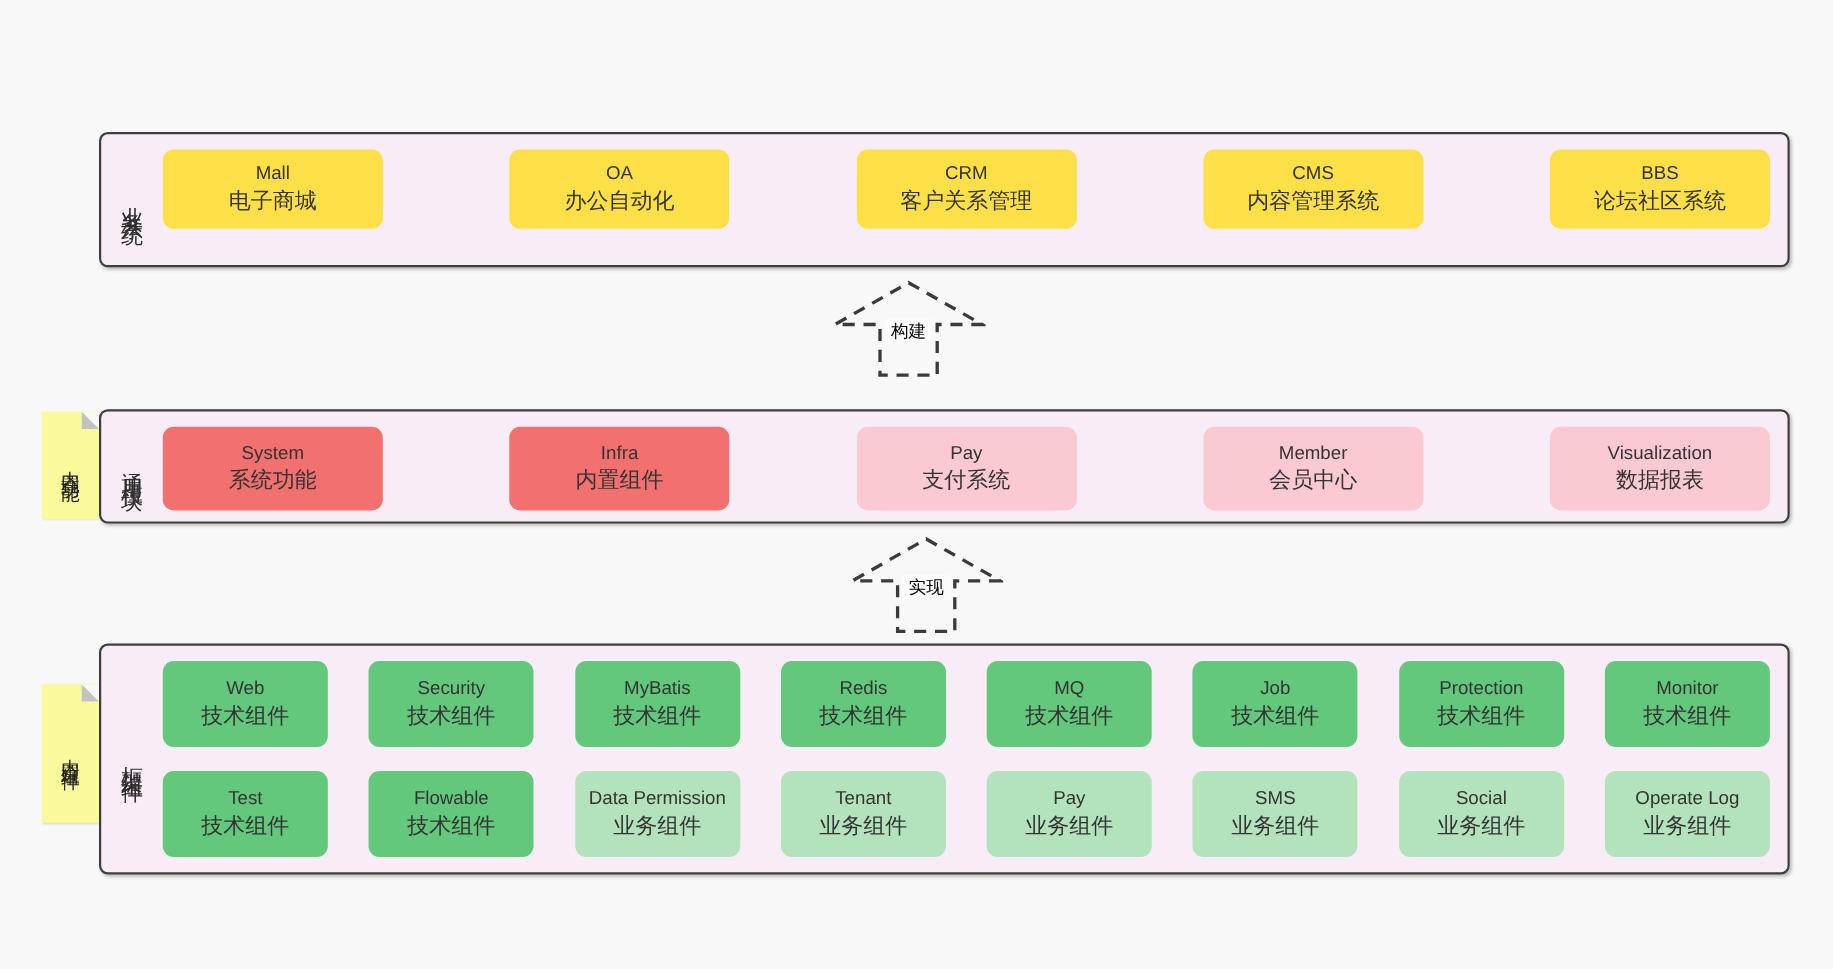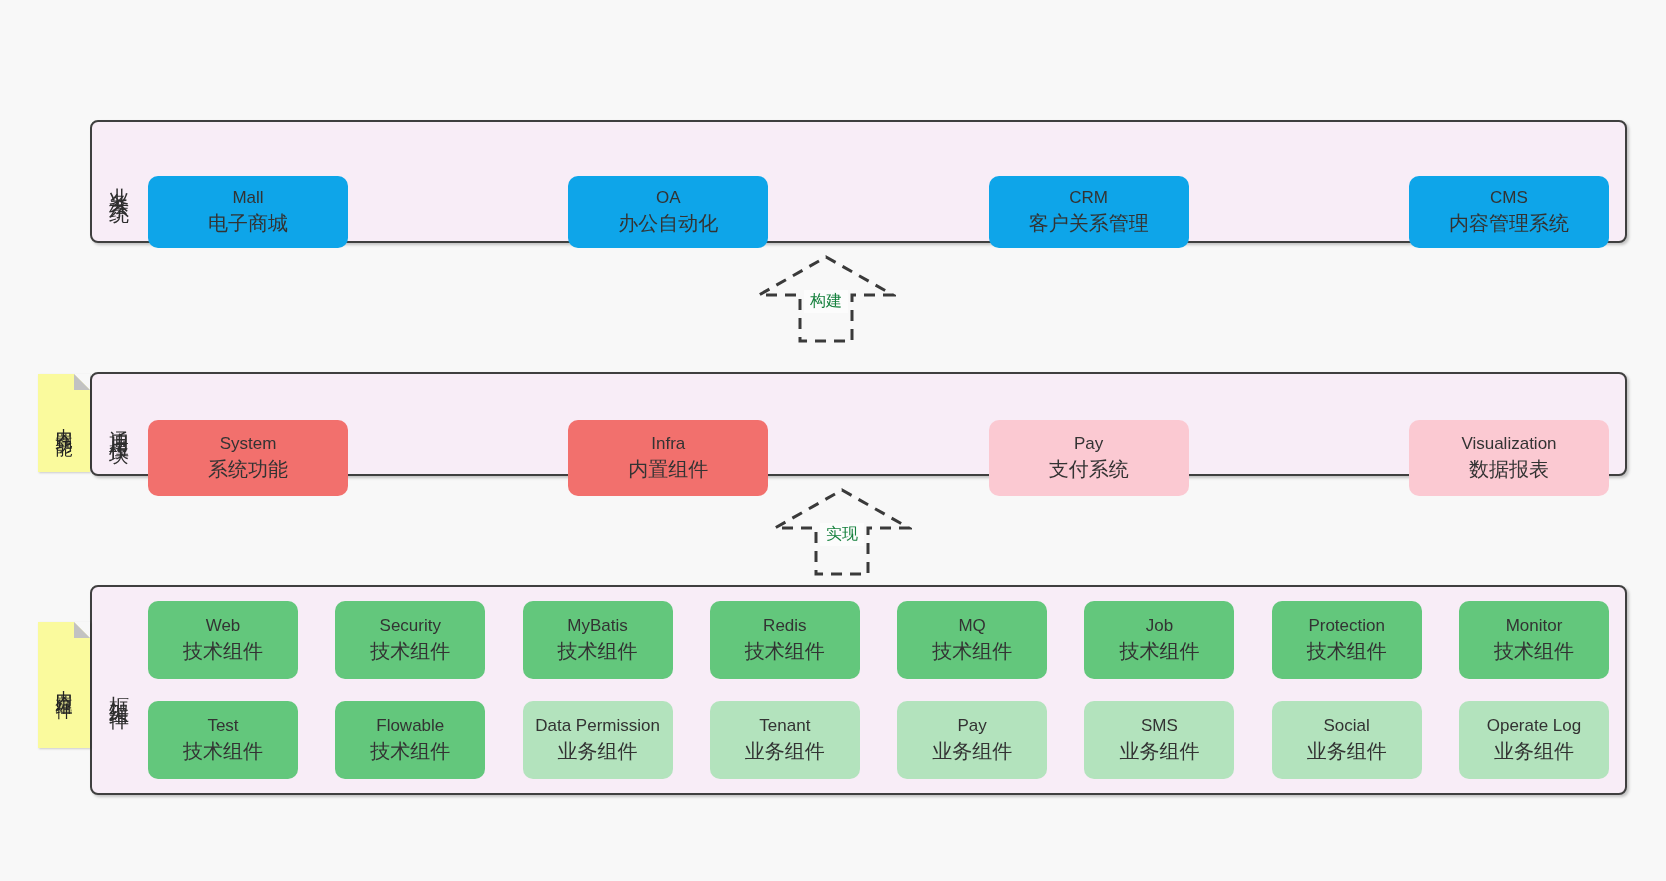--- a/index.html
+++ b/index.html
@@ -23,33 +23,33 @@
   .content{flex:1;display:flex;flex-direction:column;justify-content:space-between;padding:14px 16px 14px 0;box-sizing:border-box;}
   .row{display:flex;justify-content:space-between;align-items:center;}
   
   .box{
     border-radius:10px;display:flex;flex-direction:column;align-items:center;justify-content:center;
     text-align:center;line-height:1.35;box-sizing:border-box;padding:4px 10px;
   }
   .box .en{font-size:17px;}
   .box .zh{font-size:20px;}
   .w6{width:200px;height:72px;}
-  .p2 .w6{height:76px;margin-top:32px;}
+  .p2 .w6{height:76px;}
   .w8{width:150px;height:78px;}
-  .blue{background:#0ea5e9;margin-top:40px;}
+  .blue{background:#fde047;}
   .red{background:#f2706d;}
   .pink{background:#fbc9d2;}
   .green{background:#63c77c;align-items:center;}
   .lightgreen{background:#b3e3bd;}
   
   .arrow{position:absolute;width:140px;height:90px;}
   .arrow svg{position:absolute;inset:0;}
   .arrow-label{
     position:absolute;left:50%;top:36px;transform:translateX(-50%);
-    background:#fcfcfc;padding:1px 6px;font-size:16px;color:#15803d;white-space:nowrap;
+    background:#fcfcfc;padding:1px 6px;font-size:16px;color:#000000;white-space:nowrap;
   }
   
   .note{
     position:absolute;left:38px;width:52px;background:#fafa9d;
     box-shadow:1px 1px 2px rgba(0,0,0,.18);
     display:flex;align-items:center;justify-content:center;
   }
   .note-text{
     writing-mode:vertical-rl;text-orientation:upright;
     font-size:17px;letter-spacing:4px;color:#222;
@@ -76,20 +76,24 @@
           <span class="zh">办公自动化</span>
         </div>
         <div class="box w6 blue">
           <span class="en">CRM</span>
           <span class="zh">客户关系管理</span>
         </div>
         <div class="box w6 blue">
           <span class="en">CMS</span>
           <span class="zh">内容管理系统</span>
         </div>
+        <div class="box w6 blue">
+          <span class="en">BBS</span>
+          <span class="zh">论坛社区系统</span>
+        </div>
       </div>
     </div>
   </section>
 
   <div class="arrow" style="left:756px;top:254px;">
     <svg viewBox="0 0 140 90" width="140" height="90">
       <polygon points="70,3 137,41 96,41 96,87 44,87 44,41 3,41" fill="none" stroke="#3a3a3a" stroke-width="3" stroke-dasharray="11 8"></polygon>
     </svg>
     <span class="arrow-label">构建</span>
   </div>
@@ -102,20 +106,24 @@
           <span class="en">System</span>
           <span class="zh">系统功能</span>
         </div>
         <div class="box w6 red">
           <span class="en">Infra</span>
           <span class="zh">内置组件</span>
         </div>
         <div class="box w6 pink">
           <span class="en">Pay</span>
           <span class="zh">支付系统</span>
+        </div>
+        <div class="box w6 pink">
+          <span class="en">Member</span>
+          <span class="zh">会员中心</span>
         </div>
         <div class="box w6 pink">
           <span class="en">Visualization</span>
           <span class="zh">数据报表</span>
         </div>
       </div>
     </div>
   </section>
 
   <div class="note" style="top:374px;height:98px;">

